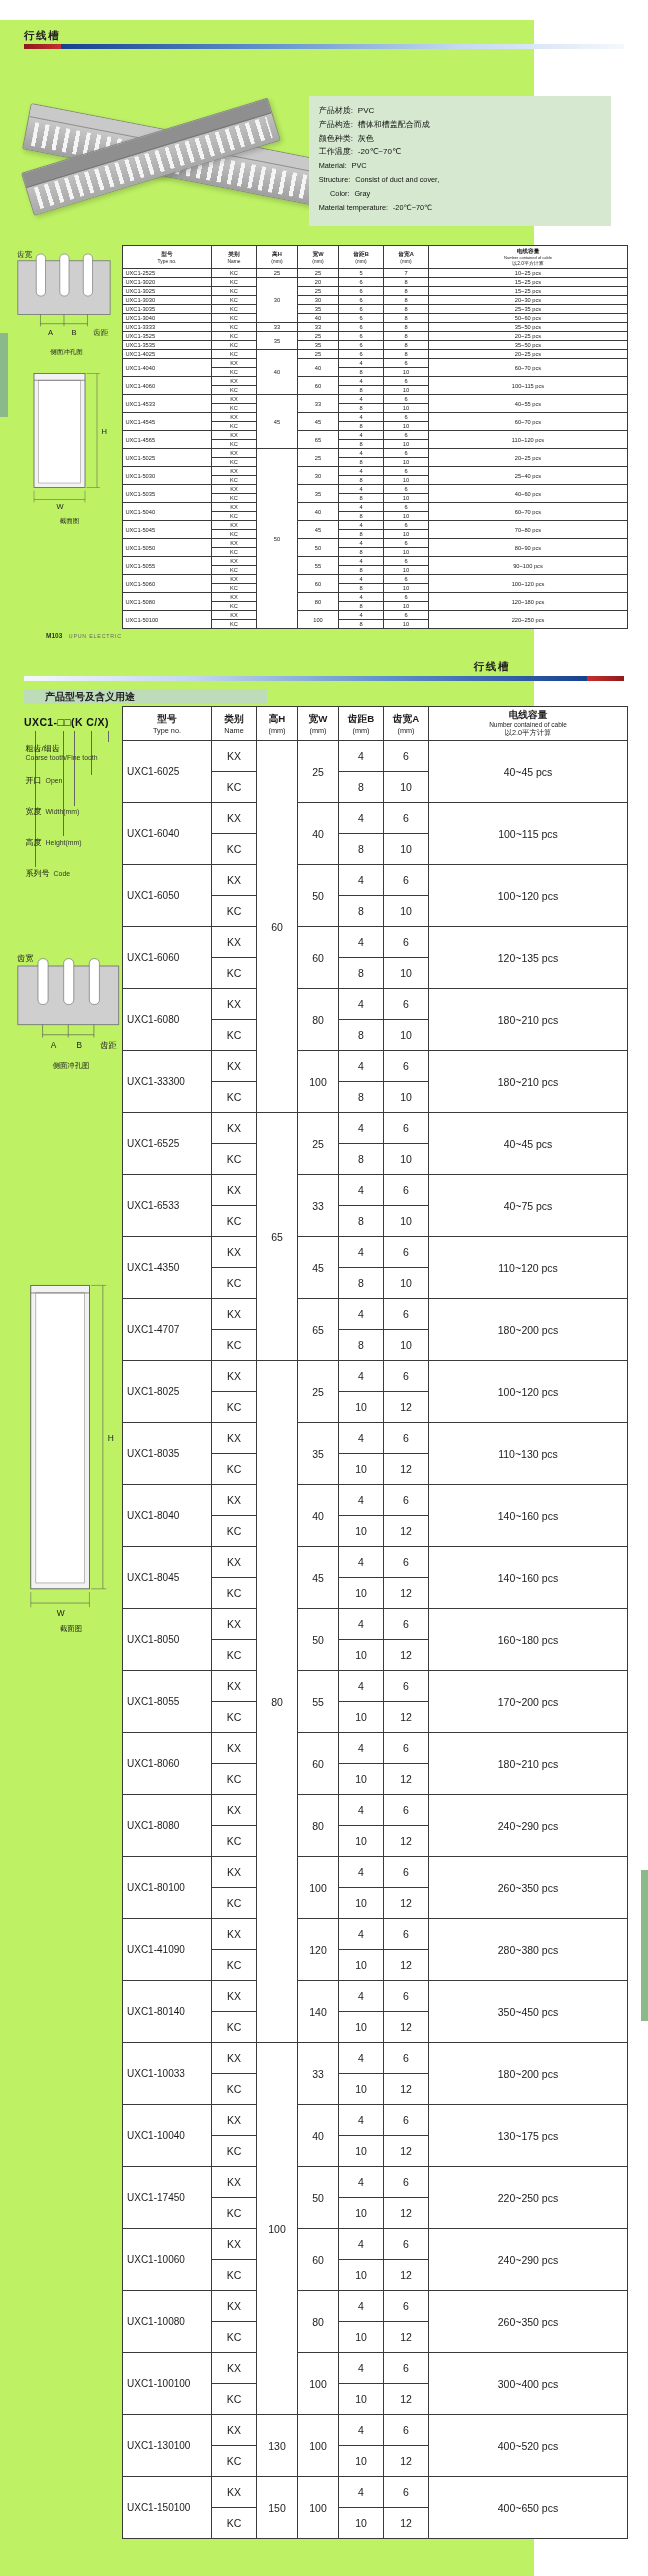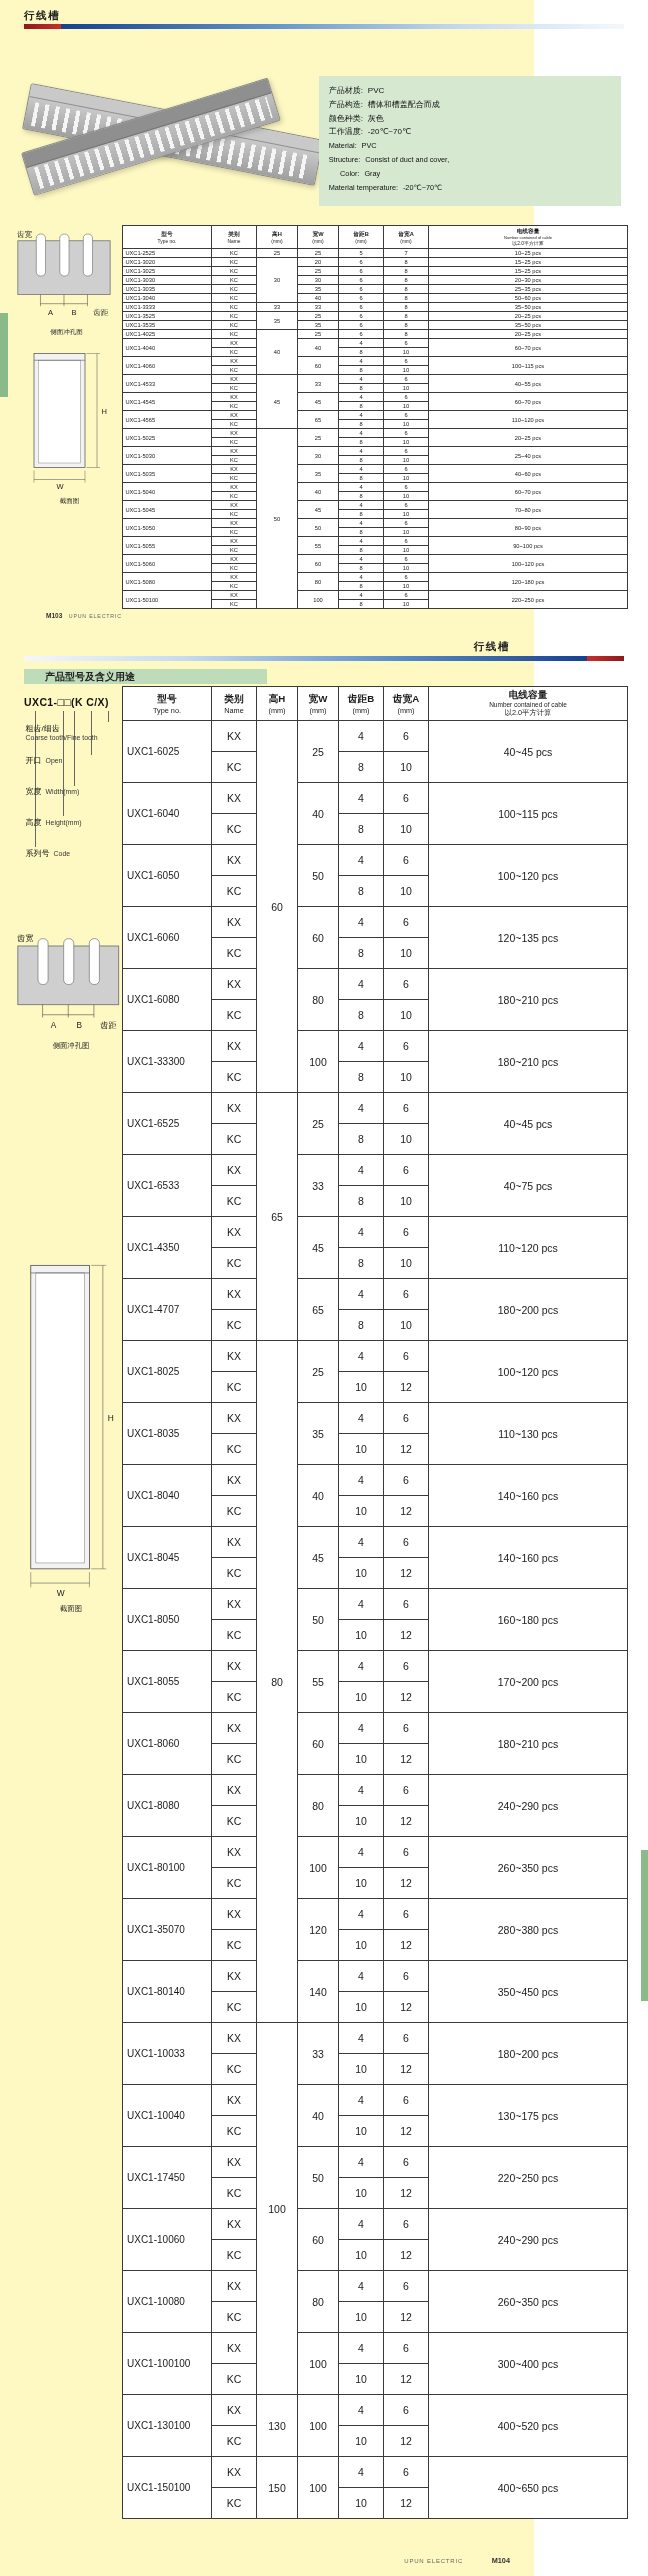--- a/index.html
+++ b/index.html
@@ -1,18 +1,18 @@
 <!DOCTYPE html>
 <html style="font-size:13px"><head>
 <meta charset="utf-8">
 <style>
   *{margin:0;padding:0;box-sizing:border-box;}
   body{font-family:"Liberation Sans","DejaVu Sans",sans-serif;color:#1a1a1a;background:#fff;}
   #root{position:relative;width:649px;height:2576px;background:#fff;overflow:hidden;}
-  .page{position:absolute;left:0;width:534px;background:#fef9c3;}
+  .page{position:absolute;left:0;width:534px;background:#bef264;margin-top:20px;}
   .page1{top:0;height:637px;}
   .page2{top:637px;height:1939px;}
 
   
   .sec-title{position:absolute;font-size:10.5px;font-weight:bold;letter-spacing:1.6px;color:#222;}
   .st1{left:24px;top:9px;}
   .st2{right:24px;top:3.2px;}
   .hbar{position:absolute;left:24px;width:600px;height:5.7px;display:flex;}
   .hbar1{top:23.5px;}
   .hbar2{top:18.7px;}
@@ -31,21 +31,21 @@
   .duct1{left:6.5px;top:16px;width:298px;height:47px;transform:rotate(11deg);transform-origin:left top;
     background:linear-gradient(#dadada,#9f9f9f);}
   .duct1::before{content:"";position:absolute;left:0;right:0;top:0;height:12px;background:#c9c9c9;border-bottom:0.8px solid #8f8f8f;}
   .duct2{left:-3.2px;top:86px;width:258px;height:45px;transform:rotate(-17deg);transform-origin:left top;
     background:linear-gradient(#cfcfcf,#a8a8a8);}
   .duct2::before{content:"";position:absolute;left:0;right:0;top:0;height:13.8px;background:#8f8f8f;border-bottom:0.8px solid #777;}
   .duct-slots{position:absolute;left:6.5px;right:6.5px;top:17px;bottom:4px;
     background:repeating-linear-gradient(90deg,#f5f5f5 0 4px,rgba(0,0,0,0) 4px 10.5px);}
 
   
-  .info-panel{position:absolute;left:319px;top:76px;width:302px;height:130px;background:#d6e8d0;padding:8px 9.7px;}
+  .info-panel{position:absolute;left:309px;top:76px;width:302px;height:130px;background:#d6e8d0;padding:8px 9.7px;}
   .info-row{display:flex;gap:4.9px;font-size:8px;line-height:13.8px;color:#111;white-space:nowrap;}
   .info-row.en{font-size:7.3px;}
   .info-row.indent{padding-left:11.4px;}
   .il{}
   .iv{}
 
   
   .diagram-wrap{position:absolute;text-align:center;}
   .tooth1{left:16px;top:229px;width:101px;}
   .sect1{left:27.6px;top:344px;width:84px;}
@@ -894,21 +894,21 @@
             <td class="c-b">4</td>
             <td class="c-a">6</td>
             <td rowspan="2" class="c-cap">260~350 pcs</td>
           </tr>
           <tr>
             <td class="c-name">KC</td>
             <td class="c-b">10</td>
             <td class="c-a">12</td>
           </tr>
           <tr>
-            <td rowspan="2" class="c-type">UXC1-35070</td>
+            <td rowspan="2" class="c-type">UXC1-41090</td>
             <td class="c-name">KX</td>
             <td rowspan="2" class="c-w">120</td>
             <td class="c-b">4</td>
             <td class="c-a">6</td>
             <td rowspan="2" class="c-cap">280~380 pcs</td>
           </tr>
           <tr>
             <td class="c-name">KC</td>
             <td class="c-b">10</td>
             <td class="c-a">12</td>

